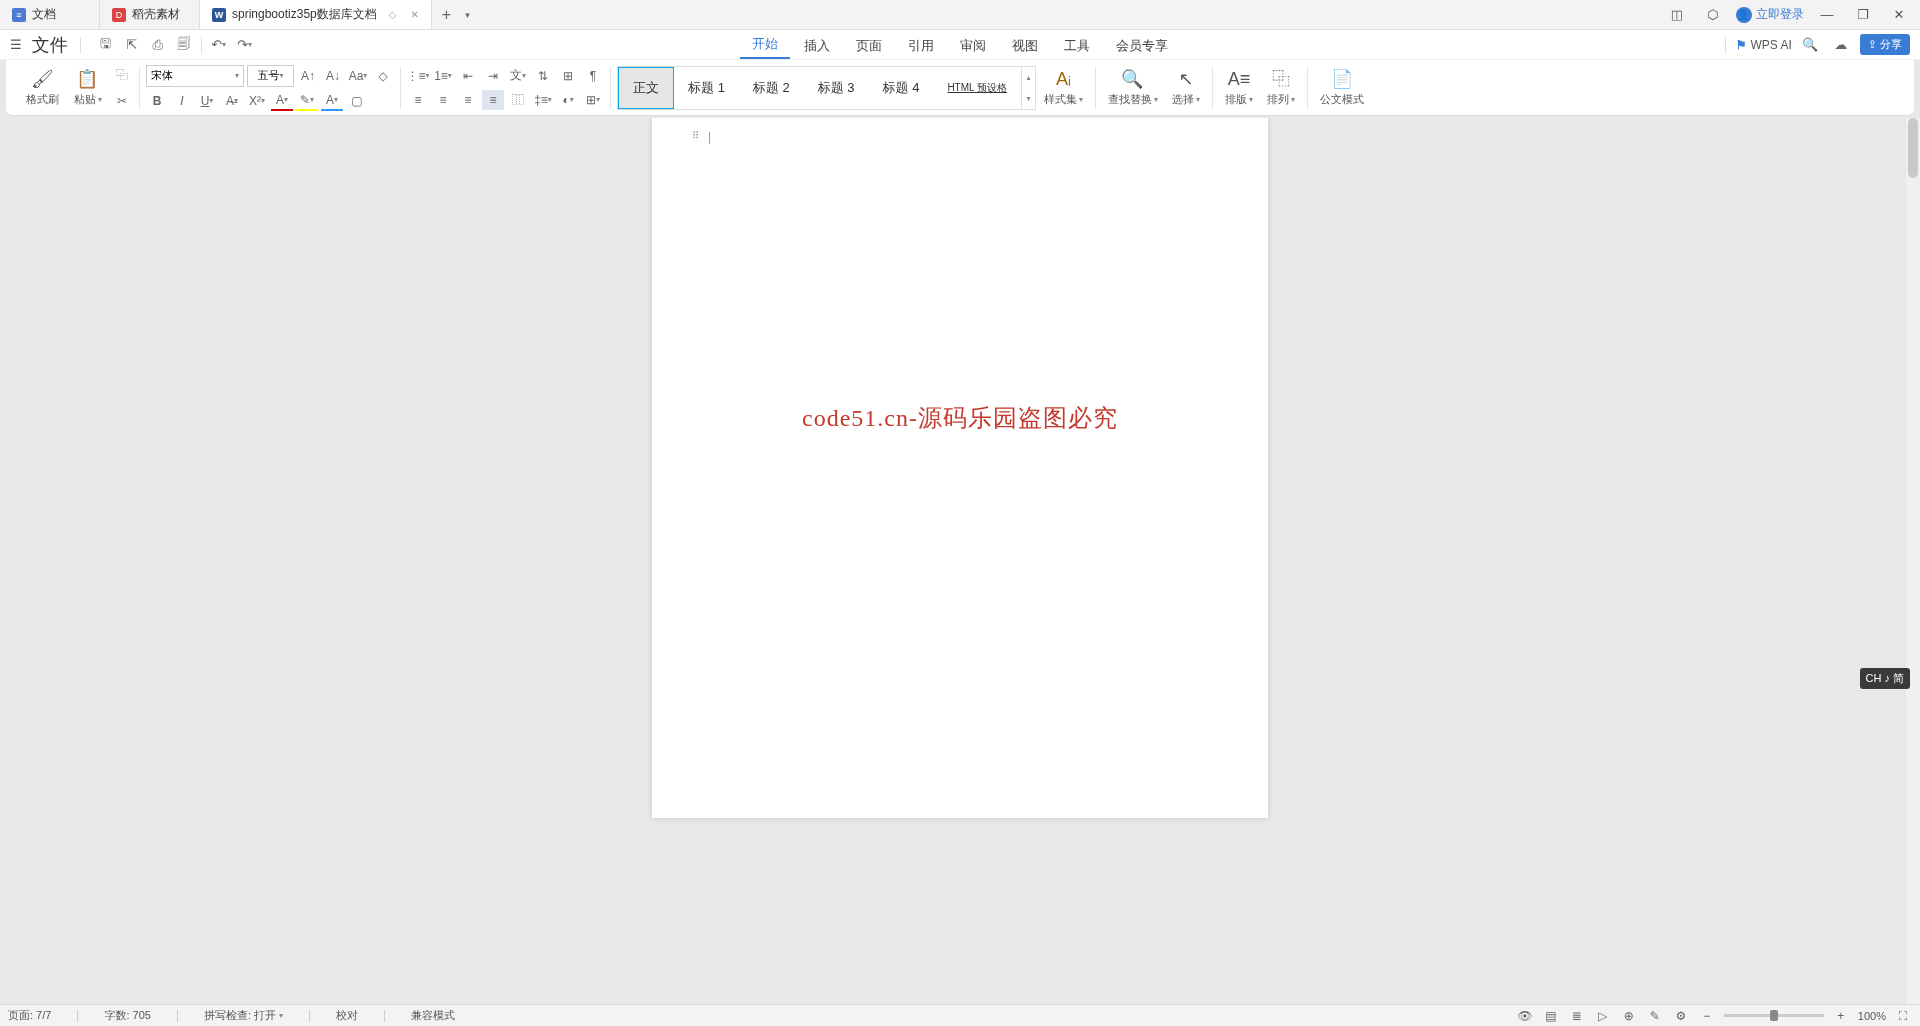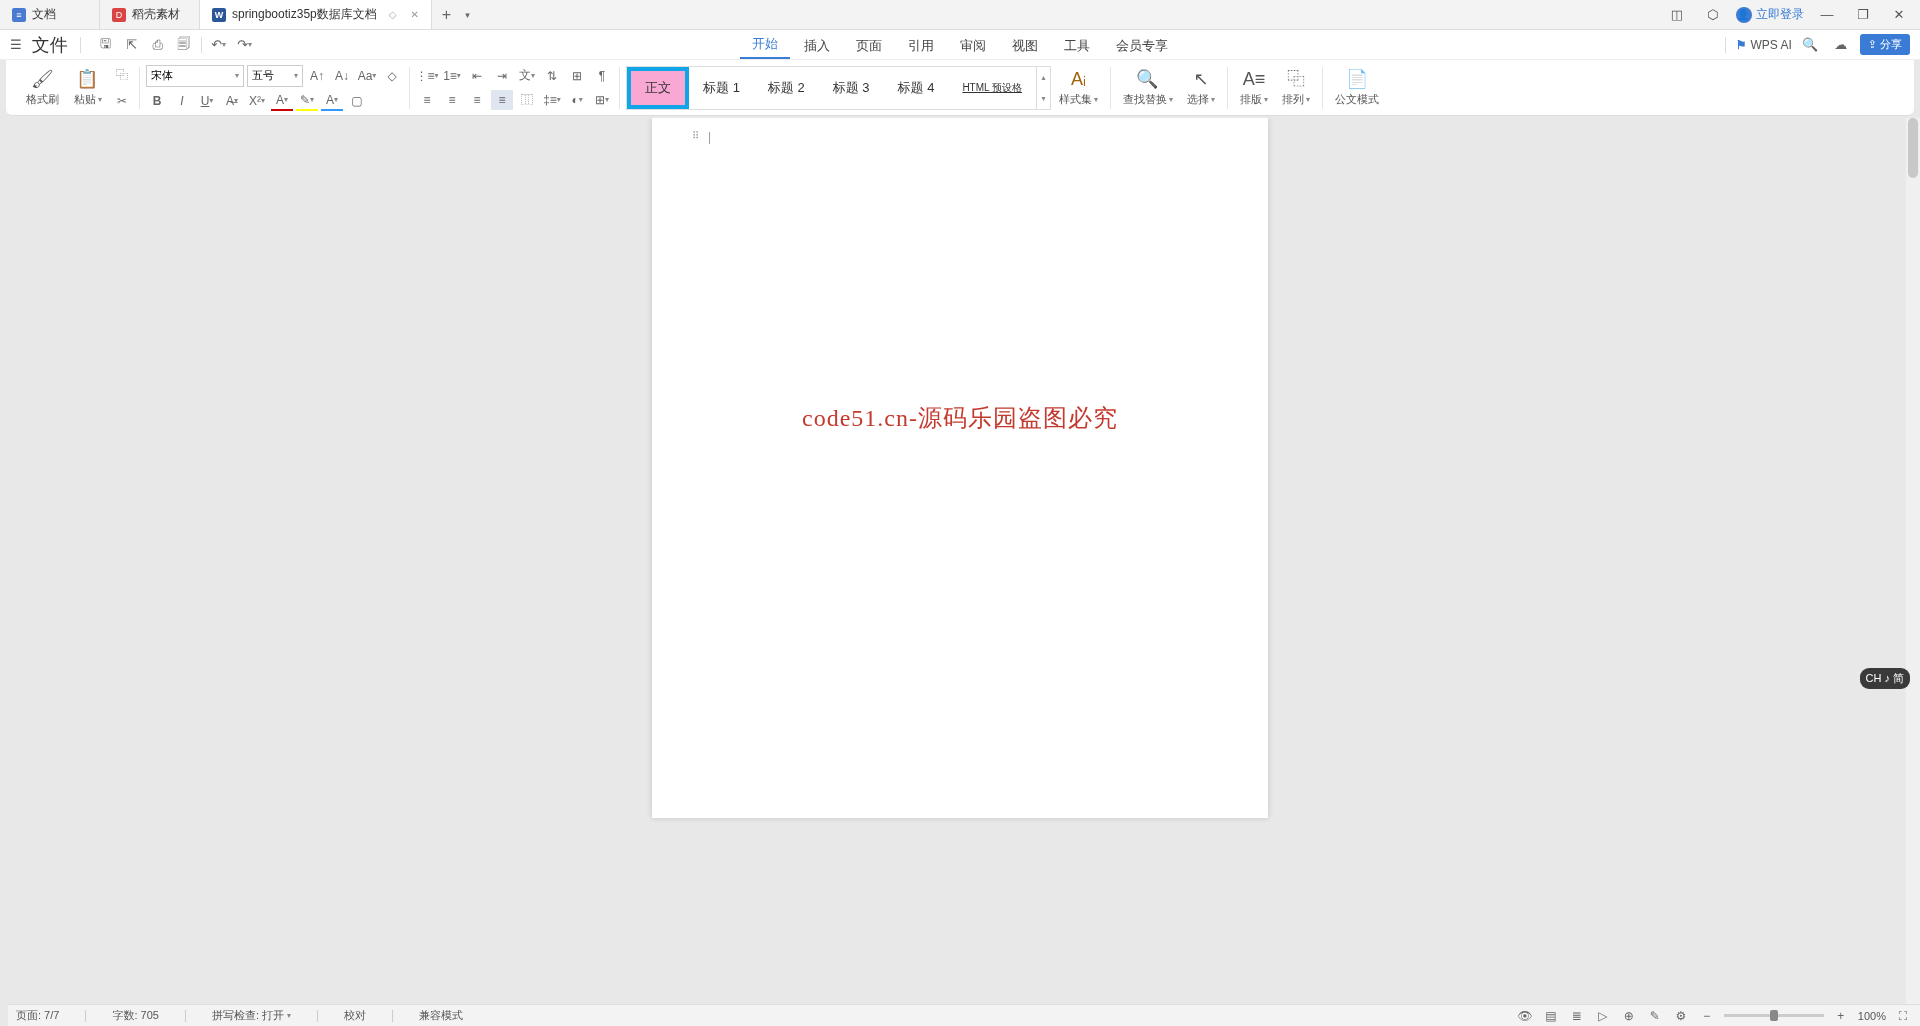--- a/index.html
+++ b/index.html
@@ -63,25 +63,25 @@
 }
 .rib-big { display: flex; flex-direction: column; align-items: center; gap: 2px; padding: 0 6px; cursor: pointer; }
 .rib-big-icon { font-size: 18px; color: #555; }
 .rib-big-label { font-size: 11px; color: #555; display: flex; align-items: center; gap: 2px; }
 .rib-sep { width: 1px; height: 42px; background: #e5e5e5; margin: 0 4px; }
 .rib-row { display: flex; align-items: center; gap: 3px; }
 .rib-col { display: flex; flex-direction: column; gap: 4px; }
 .rib-btn { width: 22px; height: 20px; display: flex; align-items: center; justify-content: center; color: #666; font-size: 12px; cursor: pointer; }
 .rib-select { height: 22px; border: 1px solid #ccc; font-size: 11px; padding: 0 4px; background: #fff; cursor: pointer; display: flex; align-items: center; justify-content: space-between; }
 .font-sel { width: 98px; }
-.size-sel { width: 56px; }
+.size-sel { width: 47px; justify-content: center; }
 .dd-arrow { font-size: 8px; color: #888; }
 .style-gallery { display: flex; align-items: center; border: 1px solid #ddd; height: 44px; }
 .style-item { padding: 0 14px; font-size: 13px; color: #333; cursor: pointer; height: 100%; display: flex; align-items: center; }
-.style-item.active { border: 4px solid #0ea5e9; background: #f9a8d4; }
+.style-item.active { border: 1px solid #0ea5e9; background: #e5e5e5; }
 .style-html { font-size: 10px; text-decoration: underline; }
 .style-more { width: 14px; border-left: 1px solid #ddd; display: flex; flex-direction: column; height: 100%; }
 .style-more span { flex: 1; display: flex; align-items: center; justify-content: center; font-size: 8px; color: #888; cursor: pointer; }
 
 
 .doc-area {
   position: absolute; top: 118px; left: 0; right: 0; bottom: 22px;
   overflow: hidden; background: #e8e8e8; z-index: 5;
 }
 .page {
@@ -93,33 +93,33 @@
 .page-text { color: #c43a2e; font-size: 24px; text-align: center; margin-top: 270px; font-family: "SimSun", serif; letter-spacing: 1px; }
 
 
 .vscroll { position: absolute; right: 0; top: 118px; bottom: 22px; width: 14px; background: #f0f0f0; z-index: 6; }
 .vscroll-thumb { position: absolute; top: 0; height: 60px; left: 2px; right: 2px; background: #c8c8c8; border-radius: 6px; }
 
 
 .statusbar {
   position: absolute; bottom: 0; left: 0; right: 0; height: 22px;
   background: #f3f3f3; border-top: 1px solid #ddd; display: flex; align-items: center;
-  font-size: 11px; color: #555; padding: 0 8px; gap: 26px; z-index: 10; margin-left: 8px;
+  font-size: 11px; color: #555; padding: 0 8px; gap: 26px; z-index: 10;
 }
 .sb-item { display: flex; align-items: center; gap: 3px; cursor: pointer; }
 .sb-sep { width: 1px; height: 12px; background: #ccc; }
 .sb-right { margin-left: auto; display: flex; align-items: center; gap: 8px; }
 .sb-icon { width: 18px; height: 18px; display: flex; align-items: center; justify-content: center; color: #666; cursor: pointer; font-size: 12px; }
 .zoom-slider { width: 100px; height: 3px; background: #ccc; position: relative; cursor: pointer; }
 .zoom-thumb { position: absolute; left: 50%; top: -4px; width: 8px; height: 11px; background: #888; border-radius: 2px; transform: translateX(-50%); }
 
 
 .ime-badge {
   position: absolute; right: 10px; top: 668px; background: #3a3a3a; color: #fff;
-  font-size: 11px; padding: 3px 6px; border-radius: 9px; z-index: 20;
+  font-size: 11px; padding: 3px 6px; border-radius: 3px; z-index: 20;
   display: flex; align-items: center; gap: 3px;
 }
 </style>
 </head>
 <body>
 
 <div class="watermark">
     <span>code51.cn</span>
     <span>code51.cn</span>
     <span>code51.cn</span>

